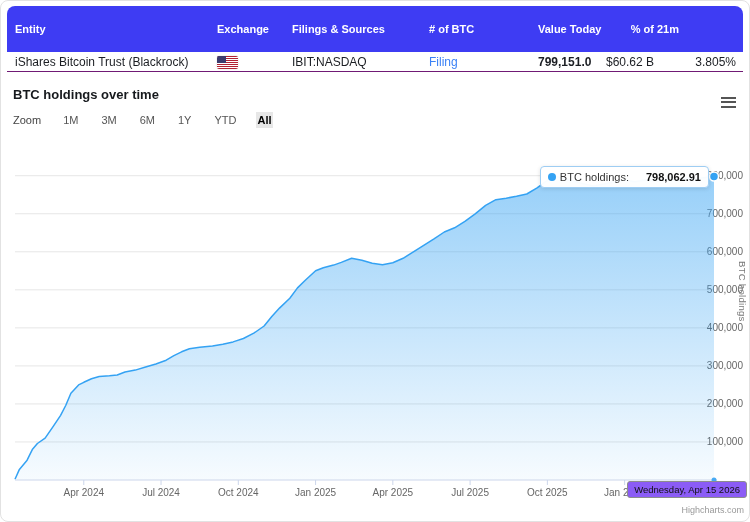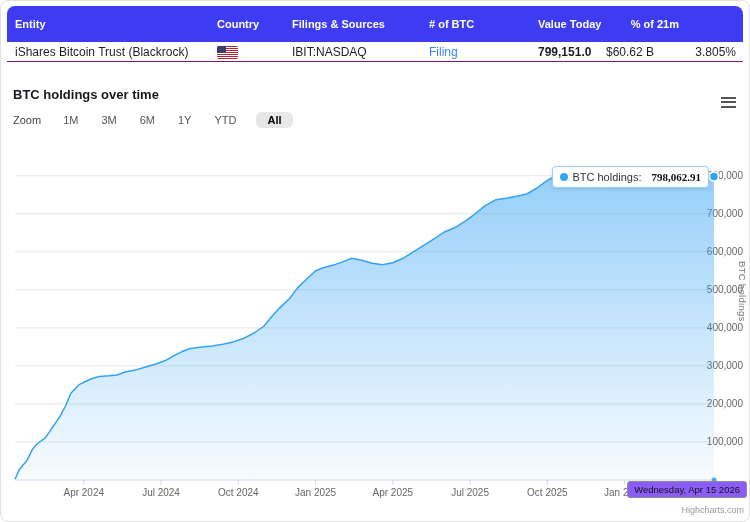--- a/index.html
+++ b/index.html
@@ -3,21 +3,21 @@
 <meta charset="utf-8">
 <style>
   * { margin:0; padding:0; box-sizing:border-box; }
   html,body { background:#fff; font-family:"Liberation Sans", sans-serif; }
   .page { position:relative; width:750px; height:522px; background:#fff;
           border:1px solid #e2e2e2; border-radius:8px; overflow:hidden; }
 
   
   .tablewrap { margin:5px 6px 0 6px; }
   .thead { display:grid; grid-template-columns:202px 75px 137px 109px 68px 88px 1fr;
-           height:36px; align-items:center; border-radius:8px 8px 0 0; background:#3e3cf3; }
+           height:46px; align-items:center; border-radius:8px 8px 0 0; background:#3e3cf3; }
   .thead .th { color:#fff; font-size:11px; font-weight:600; padding-left:8px; white-space:nowrap; }
   .thead .th.right { text-align:right; padding-right:7px; padding-left:0; }
   .trow { display:grid; grid-template-columns:202px 75px 137px 109px 68px 88px 1fr;
           height:20px; align-items:center; border-bottom:1px solid #701a75; background:#fff; }
   .trow .td { font-size:12px; color:#1b1e23; padding-left:8px; white-space:nowrap; }
   .trow .td.right { text-align:right; padding-right:7px; padding-left:0; }
   .td.btc { font-weight:700; }
   .filing { color:#3b82f6; text-decoration:none; cursor:pointer; }
   .flag { position:relative; display:inline-block; width:21px; height:13px; border-radius:2px;
           overflow:hidden; vertical-align:middle; box-shadow:0 0 1px rgba(0,0,0,.35);
@@ -26,48 +26,48 @@
 
   
   .section-title { position:absolute; left:12px; top:86px; font-size:13px; font-weight:700; color:#16191d; }
   .menu-icon { position:absolute; right:13px; top:93px; cursor:pointer; }
   .menu-icon span { display:block; width:15px; height:2px; background:#555; margin:2.5px 0; }
 
   .zoom-row { position:absolute; left:12px; top:111px; display:flex; align-items:center; gap:17px; }
   .zlabel { font-size:11px; color:#444; margin-right:2px; }
   .zbtn { background:transparent; border:0; font-family:inherit; font-size:11px; color:#555;
           padding:2px 3px; cursor:pointer; }
-  .zbtn.selected { background:#e7e7e7; border-radius:6px; color:#000; font-weight:700; padding:2px 11px; }
+  .zbtn.selected { background:#e7e7e7; border-radius:0; color:#000; font-weight:700; padding:2px 1px; }
 
   
   #plot { position:absolute; left:0; top:135px; font-family:"Liberation Sans", sans-serif; }
   .ylab, .xlab { fill:#666; font-size:10px; }
   .yaxis-title { position:absolute; top:260px; right:1px; writing-mode:vertical-rl;
                  font-size:9.5px; color:#777; letter-spacing:.3px; }
 
   .tooltip { position:absolute; top:165px; right:40px; display:flex; align-items:center; gap:4px;
              background:rgba(255,255,255,.97); border:1px solid #9ecdf3; border-radius:4px;
              padding:4px 7px; font-size:11px; color:#333; white-space:nowrap;
              box-shadow:0 1px 4px rgba(0,0,0,.12); }
   .tooltip .dot { width:8px; height:8px; border-radius:50%; background:#34a2f3; }
-  .tooltip b { color:#111; margin-left:6px;font-family:Liberation Serif, serif; }
+  .tooltip b { color:#111; margin-left:13px; }
 
   .xhair { position:absolute; top:480px; right:2px; background:#8b5cf6; border:1px solid #8d8d8d;
            border-radius:3px; padding:2px 6px; font-size:9.5px; color:#111; white-space:nowrap; }
   .credit { position:absolute; top:504px; right:5px; font-size:9px; color:#999; cursor:pointer; }
 </style>
 </head>
 <body>
 
 <div class="page">
 
   <div class="tablewrap">
     <div class="thead" style="background: rgb(62, 60, 243);">
       <div class="th">Entity</div>
-      <div class="th">Country</div>
+      <div class="th">Exchange</div>
       <div class="th">Filings &amp; Sources</div>
       <div class="th"># of BTC</div>
       <div class="th">Value Today</div>
       <div class="th right">% of 21m</div>
     </div>
     <div class="trow">
       <div class="td">iShares Bitcoin Trust (Blackrock)</div>
       <div class="td">
         <span class="flag"><span class="canton"></span></span>
       </div>

